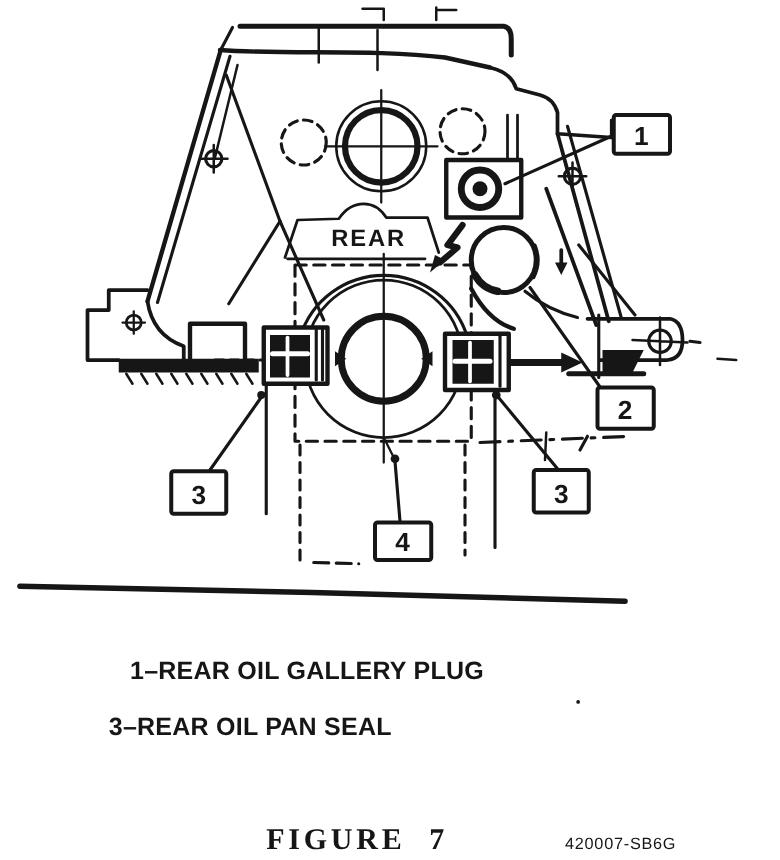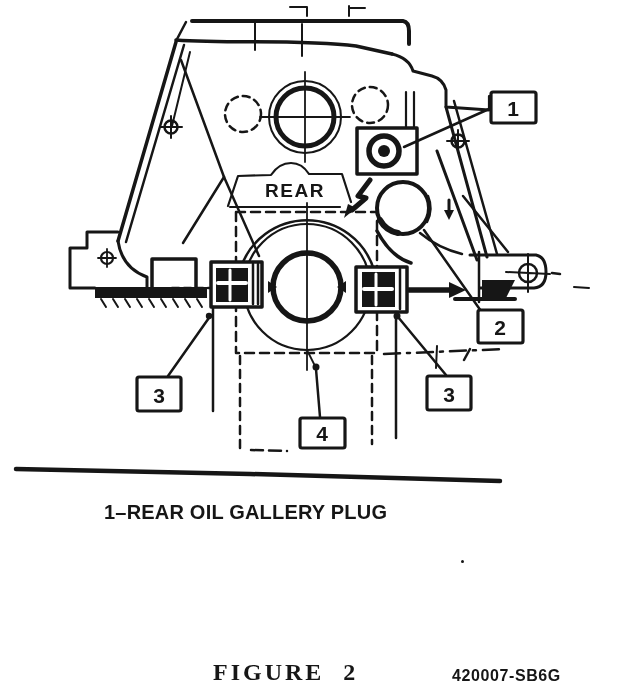--- a/index.html
+++ b/index.html
@@ -8,29 +8,29 @@
     overflow:hidden;font-family:"Liberation Sans",sans-serif;color:#161616;
   }
   svg{position:absolute;top:0;left:0;}
   svg text{font-family:"Liberation Sans",sans-serif;font-weight:bold;fill:#161616;}
   .callout-num{font-size:21px;text-anchor:middle;}
   .rear-label{font-size:19px;letter-spacing:1.5px;text-anchor:middle;}
   .legend{
     position:absolute;left:87px;top:501px;display:flex;flex-direction:column;row-gap:22px;
     font-weight:bold;font-size:20px;letter-spacing:0.2px;white-space:nowrap;
   }
-  .legend-item:nth-child(1){margin-left:17px;}
+  .legend-item:nth-child(1){margin-left:17px;margin-top:25px;}
   .figure-caption{
     position:absolute;left:213px;top:659px;
     font-family:"Liberation Serif","DejaVu Serif",serif;font-weight:bold;
     font-size:24px;letter-spacing:3px;word-spacing:10px;white-space:nowrap;
   }
   .doc-number{
     position:absolute;left:452px;top:667px;
-    font-weight:bold;font-size:16px;letter-spacing:0.6px;white-space:nowrap;
+    font-weight:normal;font-size:13px;letter-spacing:0.6px;white-space:nowrap;
   }
   .stray-dot{position:absolute;left:461px;top:560px;width:3px;height:3px;background:#161616;border-radius:50%;}
 </style>
 </head>
 <body>
 
 <div class="page">
 
   <svg width="624" height="490" viewBox="0 0 624 490" fill="none" stroke="#161616" stroke-linecap="round" stroke-linejoin="round">
 
@@ -201,21 +201,22 @@
       <text class="callout-num" x="322" y="441" stroke="none">4</text>
     </g>
 
     <text class="rear-label" x="295" y="197" stroke="none">REAR</text>
 
     <path d="M16,469 L250,474 L500,481" stroke-width="4.5"></path>
   </svg>
 
   <div class="legend">
     <div class="legend-item">1–REAR OIL GALLERY PLUG</div>
+    <div class="legend-item">3–REAR OIL PAN SEAL</div>
   </div>
 
   <div class="stray-dot"></div>
 
-  <div class="figure-caption">FIGURE 2</div>
+  <div class="figure-caption">FIGURE 7</div>
 
   <div class="doc-number">420007-SB6G</div>
 
 </div>
 
 </body></html>

